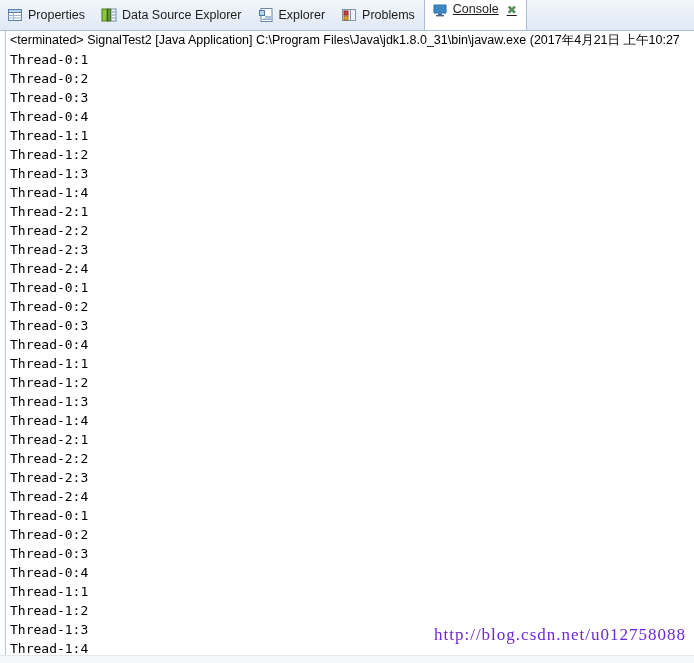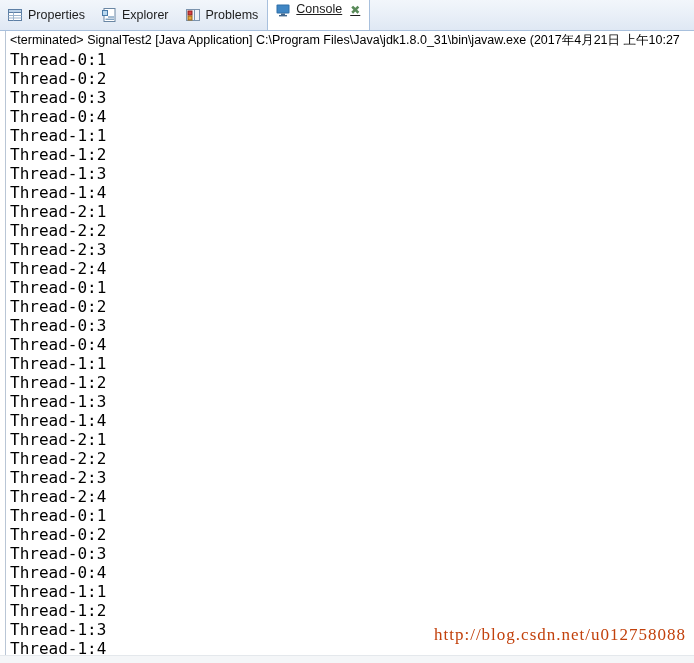--- a/index.html
+++ b/index.html
@@ -86,21 +86,21 @@
     font-size: 12.5px;
     color: #000000;
     white-space: nowrap;
     padding-top: 1px;
     height: 17px;
     line-height: 17px;
     overflow: hidden;
   }
   #out-lines {
     font-family: "DejaVu Sans Mono", "Liberation Mono", monospace;
-    font-size: 16px;
+    font-size: 13px;
     color: #000000;
     line-height: 19px;
     padding-top: 1px;
     white-space: pre;
   }
   .out-line { height: 19px; }
 
   
   #bottom-sliver {
     position: absolute;
@@ -112,41 +112,54 @@
   }
 
   
   #watermark {
     position: absolute;
     right: 8px;
     bottom: 18px;
     font-family: "Liberation Serif", serif;
     font-size: 17px;
     letter-spacing: 1px;
-    color: #c2410c;
+    color: #6d28d9;
     white-space: nowrap;
     pointer-events: none;
     user-select: none;
   }
 </style>
 </head>
 <body>
 
 <div id="tabbar">
     <div class="tab">
       <span class="ico">
         <svg width="16" height="16" viewBox="0 0 16 16">
           <rect x="1.5" y="2.5" width="13" height="11" fill="#ffffff" stroke="#5d7fa5"></rect>
           <rect x="1.5" y="2.5" width="13" height="3" fill="#bcd2e8" stroke="#5d7fa5"></rect>
           <line x1="1.5" y1="8.5" x2="14.5" y2="8.5" stroke="#9db4cc"></line>
           <line x1="1.5" y1="11" x2="14.5" y2="11" stroke="#9db4cc"></line>
           <line x1="6.5" y1="5.5" x2="6.5" y2="13.5" stroke="#9db4cc"></line>
         </svg>
       </span>
       <span class="tab-label">Properties</span>
+    </div>
+    <div class="tab">
+      <span class="ico">
+        <svg width="16" height="16" viewBox="0 0 16 16">
+          <rect x="1" y="2" width="5" height="12" fill="#8cc63f" stroke="#4d7a1b"></rect>
+          <rect x="6.5" y="2" width="3" height="12" fill="#5f9e24" stroke="#3a5f13"></rect>
+          <rect x="10" y="2" width="5" height="12" fill="#ffffff" stroke="#6a86a3"></rect>
+          <line x1="10.8" y1="5" x2="14.2" y2="5" stroke="#6a86a3"></line>
+          <line x1="10.8" y1="8" x2="14.2" y2="8" stroke="#6a86a3"></line>
+          <line x1="10.8" y1="11" x2="14.2" y2="11" stroke="#6a86a3"></line>
+        </svg>
+      </span>
+      <span class="tab-label">Data Source Explorer</span>
     </div>
     <div class="tab">
       <span class="ico">
         <svg width="16" height="16" viewBox="0 0 16 16">
           <rect x="3" y="1.5" width="11" height="13" fill="#ffffff" stroke="#6a86a3"></rect>
           <rect x="1.5" y="3.5" width="5" height="5" fill="#b8d8f0" stroke="#4a7ba8"></rect>
           <line x1="7" y1="10" x2="13" y2="10" stroke="#4a7ba8"></line>
           <line x1="4.5" y1="12.2" x2="13" y2="12.2" stroke="#4a7ba8"></line>
         </svg>
       </span>

